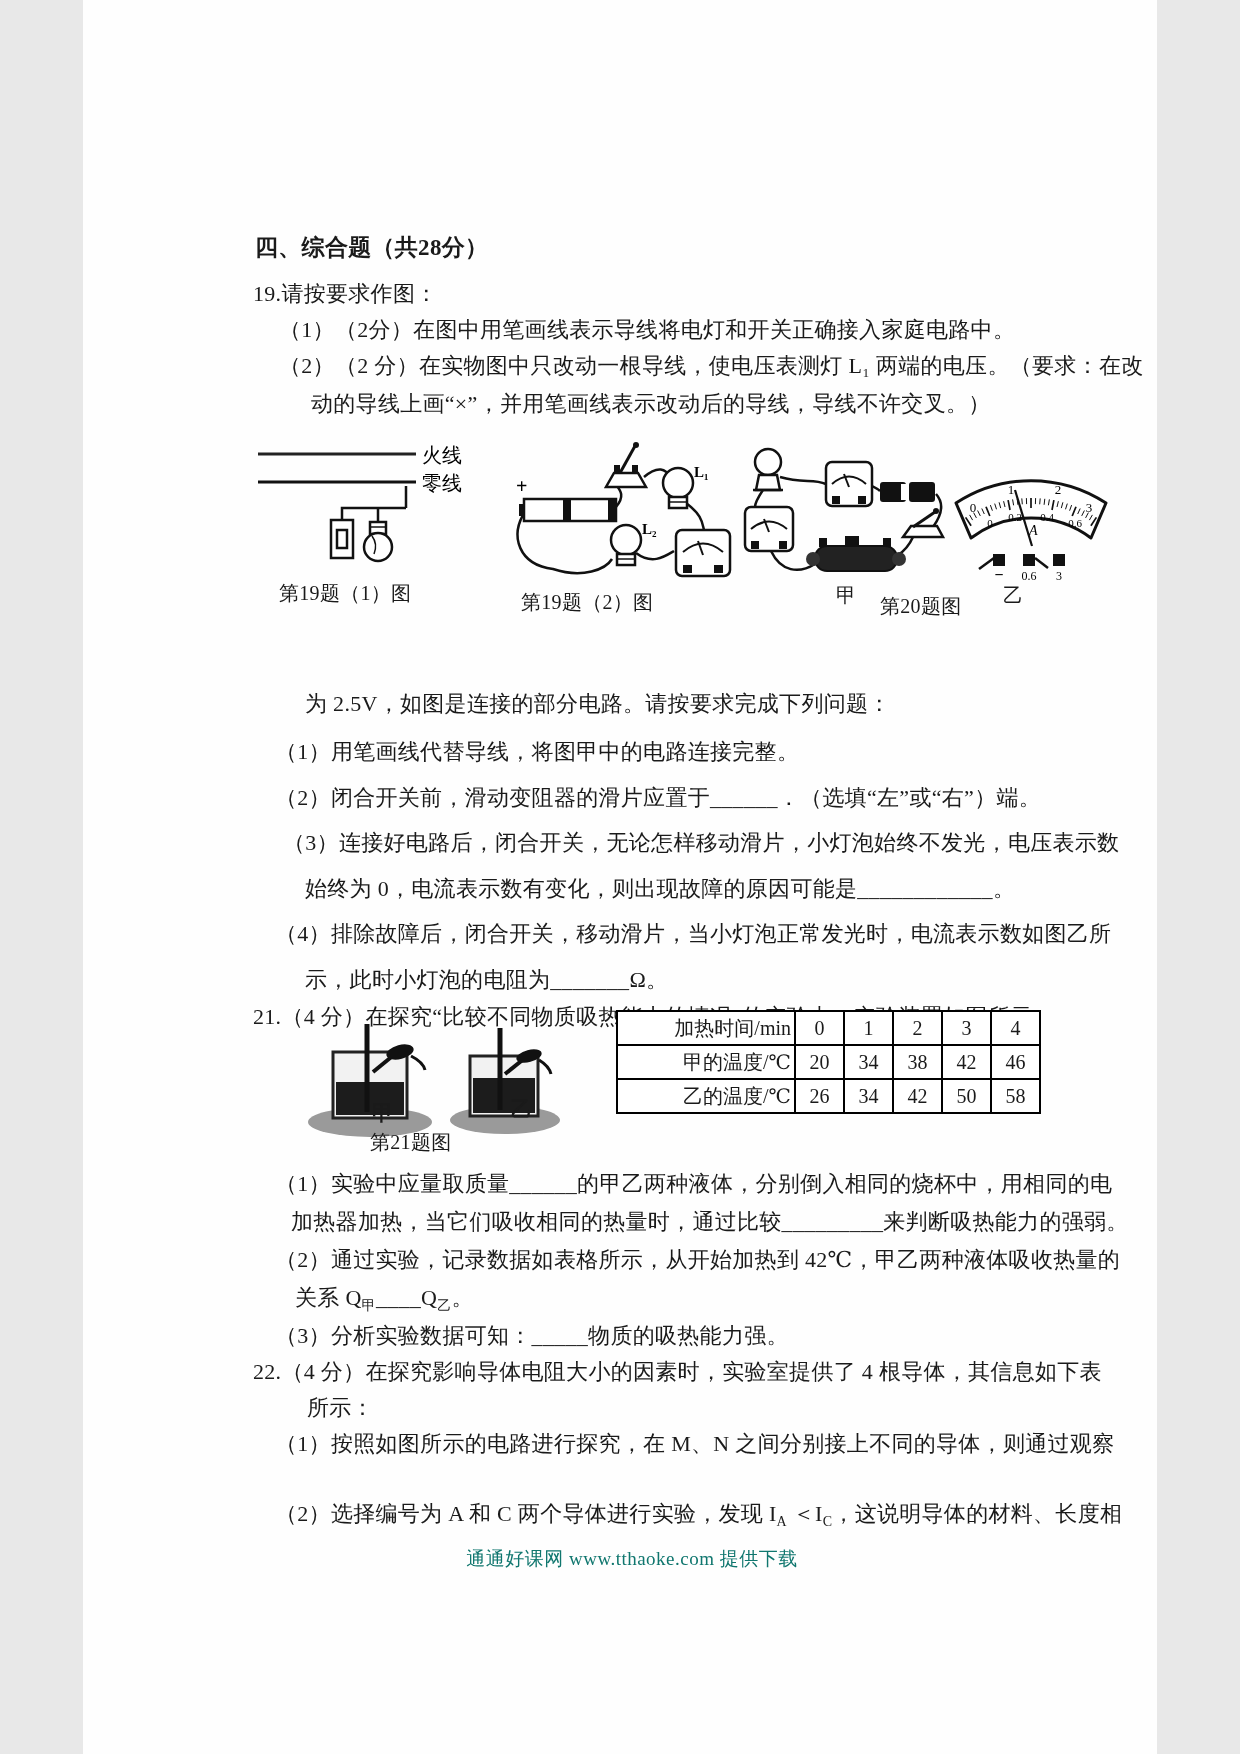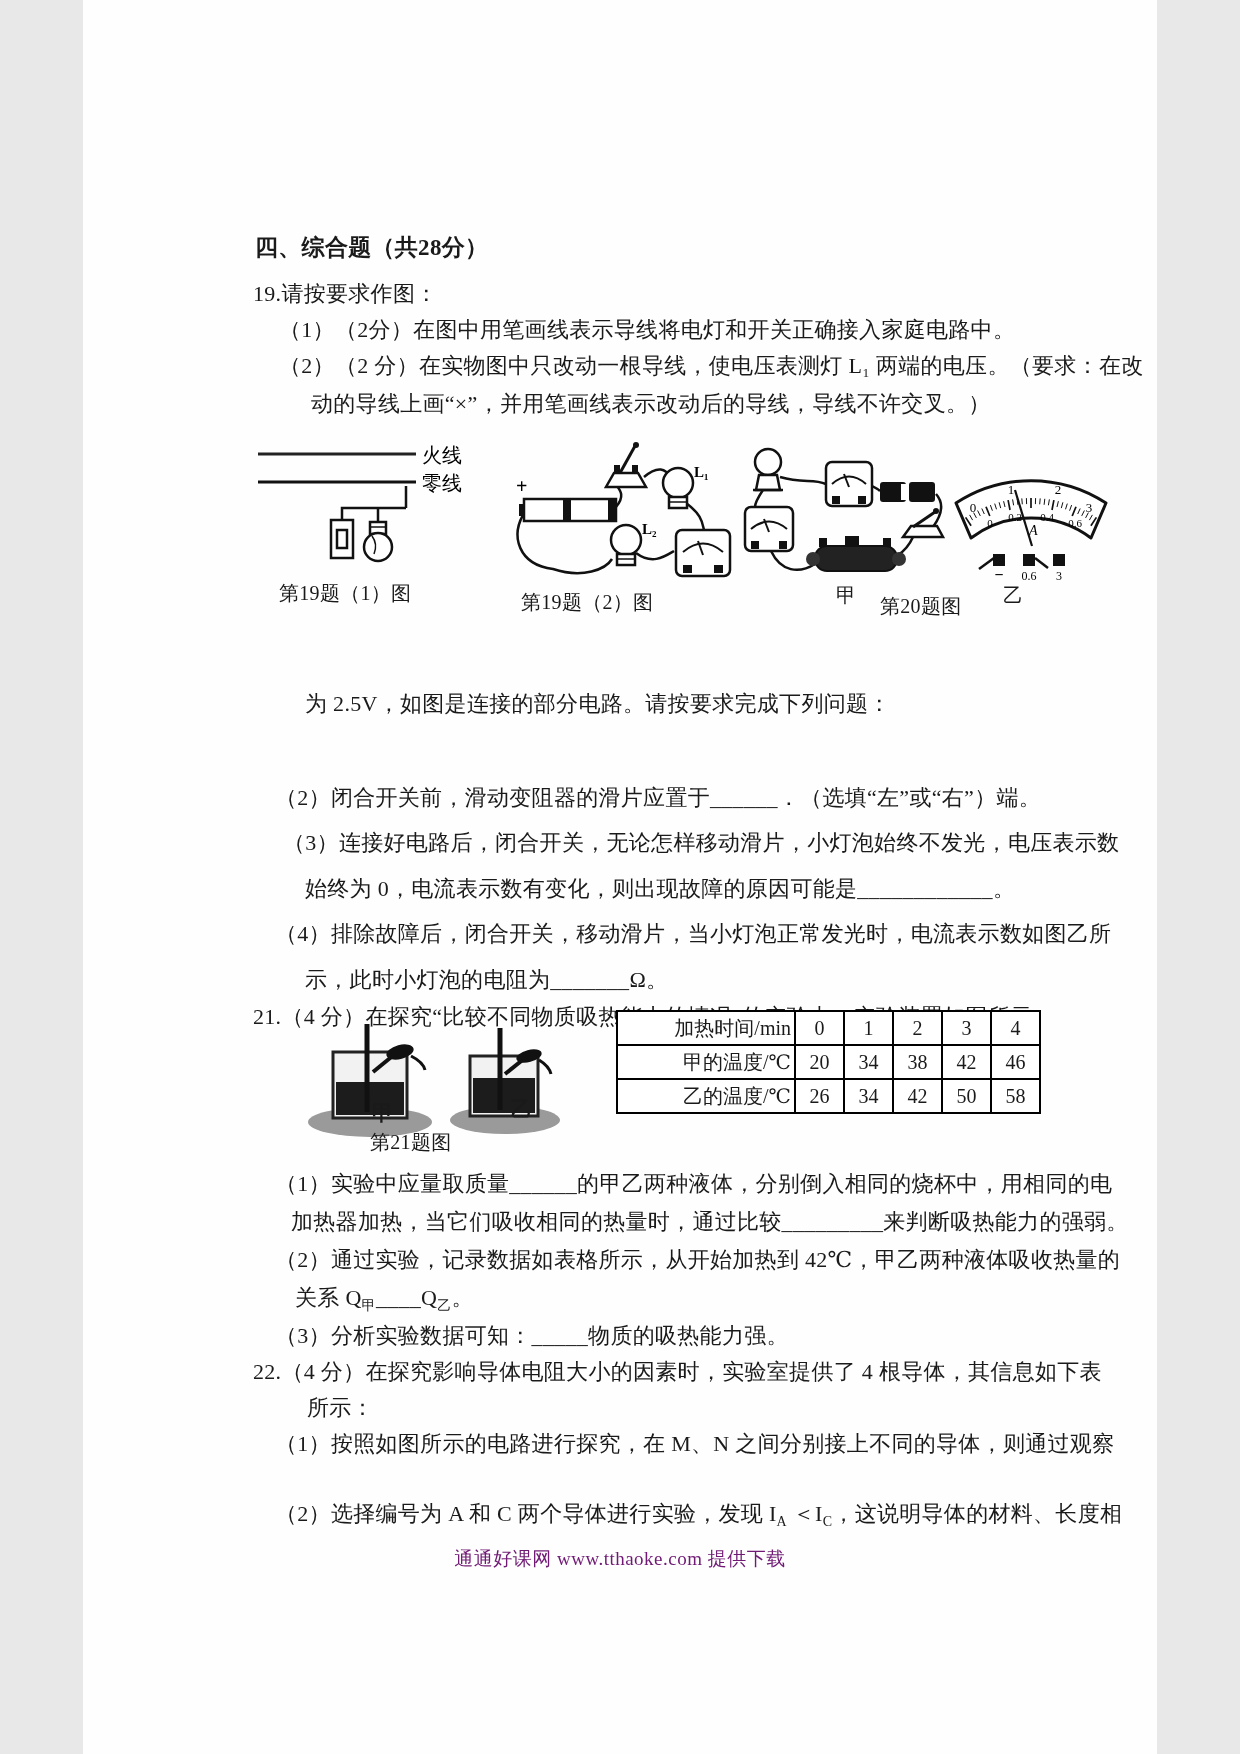--- a/index.html
+++ b/index.html
@@ -14,21 +14,21 @@
   }
   .line{position:absolute;white-space:nowrap;font-size:22px;line-height:1.25;letter-spacing:.3px;}
   .heading{font-weight:bold;font-size:23px;}
   .cap{font-size:20px;}
   .figlabel{font-size:21px;font-weight:bold;}
   .sub{font-size:14px;vertical-align:-5px;}
   svg{position:absolute;overflow:visible;}
   .qtable{position:absolute;left:533px;top:1010px;border-collapse:collapse;background:#fff;}
   .qtable td{border:2px solid #000;font-size:20px;height:32px;text-align:center;padding:0 3px;min-width:41px;}
   .qtable td.rowhead{width:155px;text-align:right;padding-left:18px;}
-  .footer{position:absolute;left:0;top:1546px;width:100%;text-align:center;font-size:19px;color:#701a75;letter-spacing:.5px;}
+  .footer{position:absolute;left:12px;top:1546px;width:100%;text-align:center;font-size:19px;color:#0f766e;letter-spacing:.5px;}
 </style>
 </head>
 <body>
 
 <div class="page">
 
   <div class="line heading" style="left:172px;top:234px;">四、综合题（共28分）</div>
 
   <div class="line" style="left:170px;top:280px;">19.请按要求作图：</div>
   <div class="line" style="left:196px;top:316px;">（1）（2分）在图中用笔画线表示导线将电灯和开关正确接入家庭电路中。</div>
@@ -212,20 +212,21 @@
     <rect x="74" y="126" width="12" height="12" fill="#111"></rect>
     <rect x="104" y="126" width="12" height="12" fill="#111"></rect>
     <line x1="30" y1="141" x2="45" y2="130" stroke="#111" stroke-width="2.5"></line>
     <line x1="86" y1="130" x2="99" y2="140" stroke="#111" stroke-width="2.5"></line>
     <text x="50" y="152" font-size="16" font-weight="bold" text-anchor="middle">−</text>
     <text x="80" y="152" font-size="12" text-anchor="middle">0.6</text>
     <text x="110" y="152" font-size="12" text-anchor="middle">3</text>
   </svg>
 
   <div class="line" style="left:222px;top:690px;">为 2.5V，如图是连接的部分电路。请按要求完成下列问题：</div>
+  <div class="line" style="left:192px;top:738px;">（1）用笔画线代替导线，将图甲中的电路连接完整。</div>
   <div class="line" style="left:192px;top:784px;">（2）闭合开关前，滑动变阻器的滑片应置于______．（选填“左”或“右”）端。</div>
   <div class="line" style="left:200px;top:829px;">（3）连接好电路后，闭合开关，无论怎样移动滑片，小灯泡始终不发光，电压表示数</div>
   <div class="line" style="left:222px;top:875px;">始终为 0，电流表示数有变化，则出现故障的原因可能是____________。</div>
   <div class="line" style="left:192px;top:920px;">（4）排除故障后，闭合开关，移动滑片，当小灯泡正常发光时，电流表示数如图乙所</div>
   <div class="line" style="left:222px;top:966px;">示，此时小灯泡的电阻为_______Ω。</div>
 
   <div class="line" style="left:170px;top:1003px;">21.（4 分）在探究“比较不同物质吸热能力的情况”的实验中，实验装置如图所示。</div>
 
   <svg style="left:212px;top:1022px;" width="280" height="120" viewBox="0 0 280 120">
 

